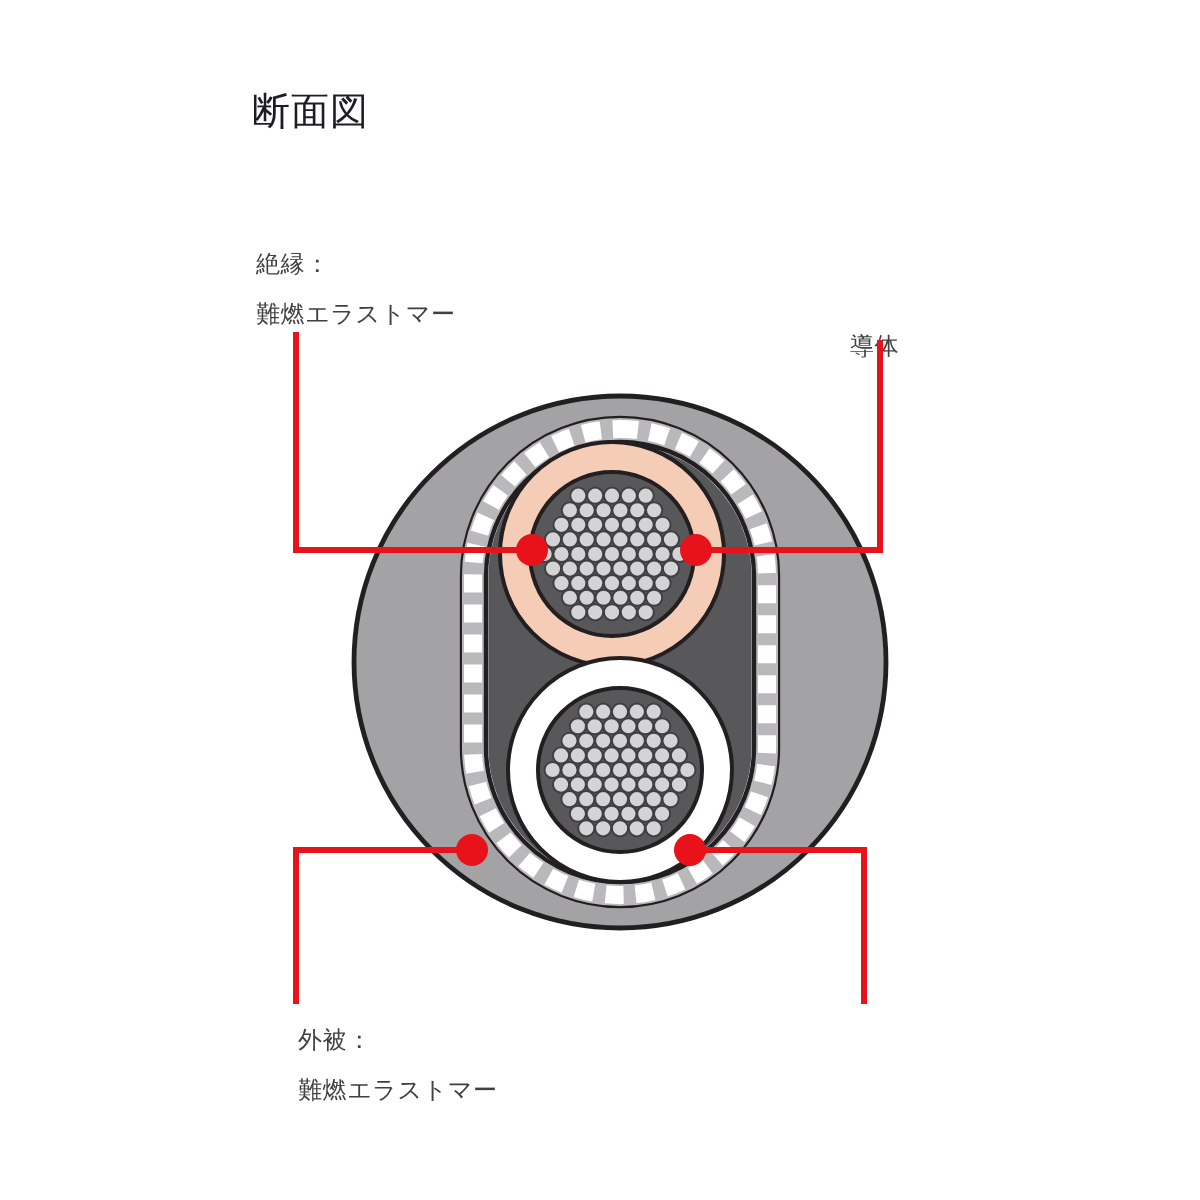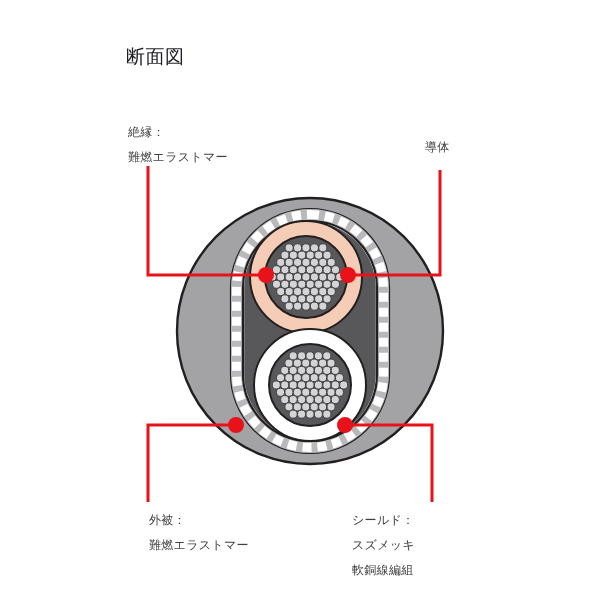--- a/index.html
+++ b/index.html
@@ -35,21 +35,21 @@
     letter-spacing: 0.3px;
     white-space: pre;
   }
   #callout-insulation {
     left: 128px;
     top: 120px;
     text-align: left;
   }
   #callout-conductor {
     left: 425px;
-    top: 135px;
+    top: 161px;
     text-align: left;
   }
   #callout-sheath {
     left: 149px;
     top: 508px;
     text-align: left;
   }
   #callout-shield {
     left: 352px;
     top: 508px;
@@ -71,23 +71,20 @@
   <div id="diagram-title">断面図</div>
 
   <div class="callout" id="callout-insulation">絶縁：
 難燃エラストマー</div>
 
   <div class="callout" id="callout-conductor">導体</div>
 
   <div class="callout" id="callout-sheath">外被：
 難燃エラストマー</div>
 
-  <div class="callout" id="callout-shield">シールド：
-スズメッキ
-軟銅線編組</div>
 
   <svg id="cable-svg" viewBox="0 0 600 600">
 
     <defs>
 
       <clipPath id="coreClip">
         <rect x="170" y="190" width="280" height="285"></rect>
       </clipPath>
     </defs>
 

